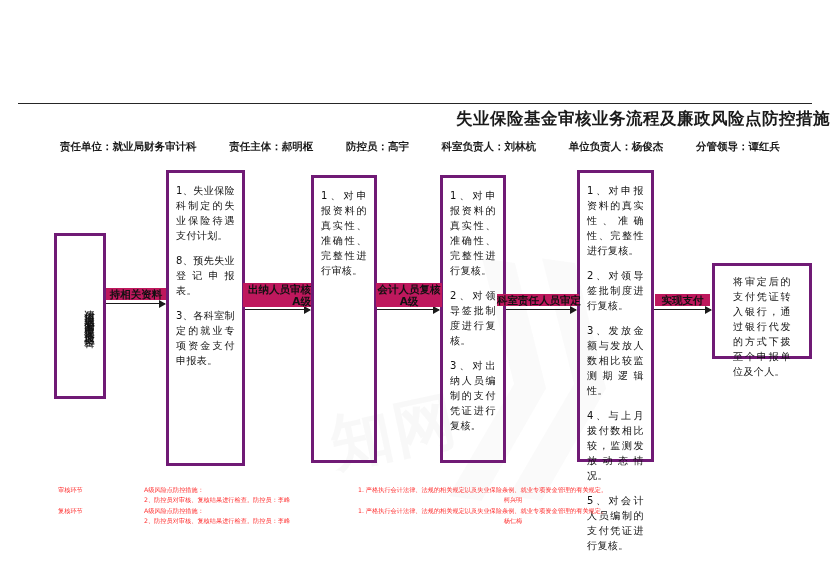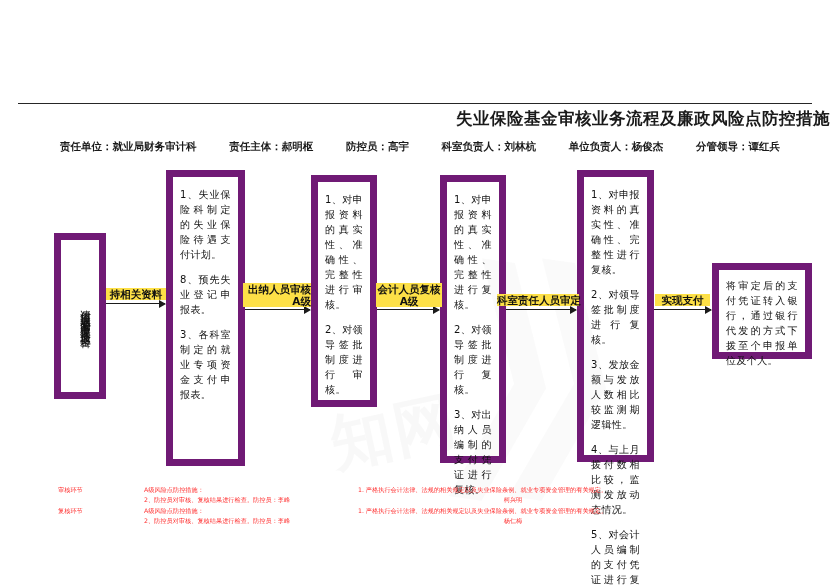--- a/index.html
+++ b/index.html
@@ -84,21 +84,21 @@
   
   #flow {
     position: absolute;
     left: 0; top: 0;
     width: 830px; height: 587px;
     z-index: 2;
   }
 
   .box {
     position: absolute;
-    border: 7px solid #701a75;
+    border: 3px solid #701a75;
     background: transparent;
     box-sizing: border-box;
     line-height: 1.5;
     color: #111;
   }
 
   
   .box.vertical {
     writing-mode: vertical-rl;
     text-orientation: upright;
@@ -117,21 +117,21 @@
   }
   .box.steps p {
     margin: 0 0 10px 0;
     text-align: justify;
     text-align-last: left;
   }
   .box.steps p:last-child { margin-bottom: 0; }
 
   .box.plain {
     font-size: 10px;
-    padding: 8px 7px;
+    padding: 8px 18px;
     letter-spacing: .4px;
   }
   .box.plain p {
     margin: 0;
     text-align: justify;
     text-align-last: left;
   }
 
   
   .arrow {
@@ -149,21 +149,21 @@
     border-bottom: 4px solid transparent;
   }
 
   .arrow-label {
     position: absolute;
     font-size: 10.5px;
     font-weight: bold;
     color: #111;
     text-align: center;
     line-height: 1.15;
-    background: #fde047;
+    background: #be185d;
     white-space: nowrap;
     z-index: 4;
   }
   .arrow-label .grade { display: block; }
 
   
   #footnotes {
     position: absolute;
     left: 58px; top: 486px;
     width: 730px;
@@ -223,23 +223,22 @@
     <p>8、预先失业登记申报表。</p>
     <p>3、各科室制定的就业专项资金支付申报表。</p>
   </div>
 
   <div class="arrow" style="left:245px; top:309px; width:65px;"></div>
   <div class="arrow-label" style="left:243px; top:283px; width:68px;text-align:right;">
     <span>出纳人员审核</span>
     <span class="grade">A级</span>
   </div>
 
-  <div class="box steps" style="left:311px; top:175px; width:66px; height:232px;">
+  <div class="box steps" style="left:311px; top:175px; width:66px; height:288px;">
     <p>1、对申报资料的真实性、准确性、完整性进行审核。</p>
-    <p>2、对领导签批制度进行审核。</p>
   </div>
 
   <div class="arrow" style="left:377px; top:309px; width:62px;"></div>
   <div class="arrow-label" style="left:376px; top:283px; width:66px;">
     <span>会计人员复核</span>
     <span class="grade">A级</span>
   </div>
 
   <div class="box steps" style="left:440px; top:175px; width:66px; height:288px;">
     <p>1、对申报资料的真实性、准确性、完整性进行复核。</p>

